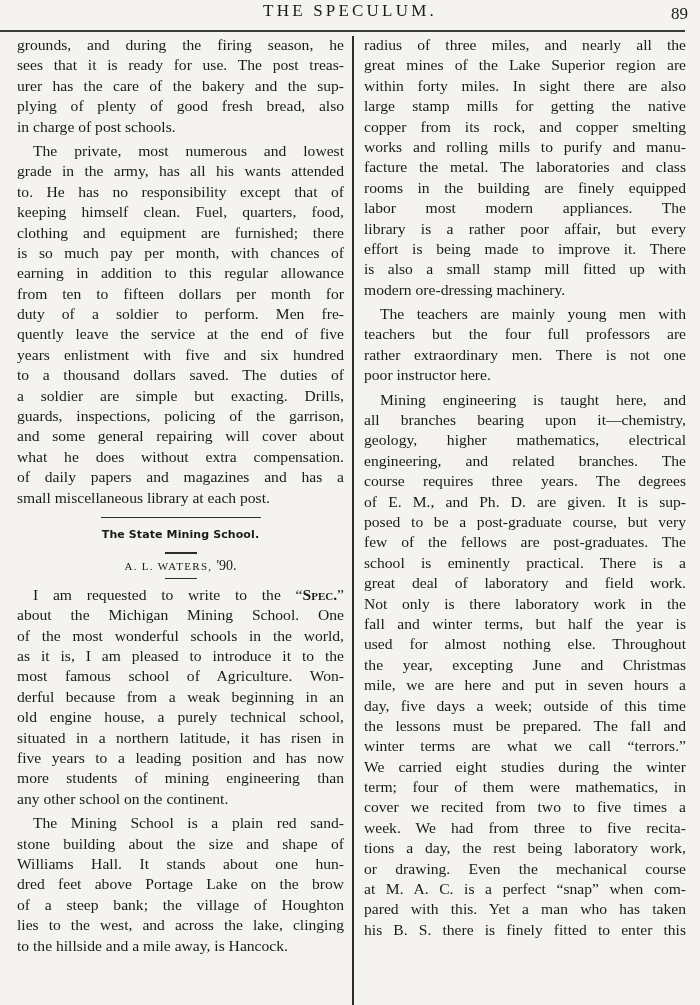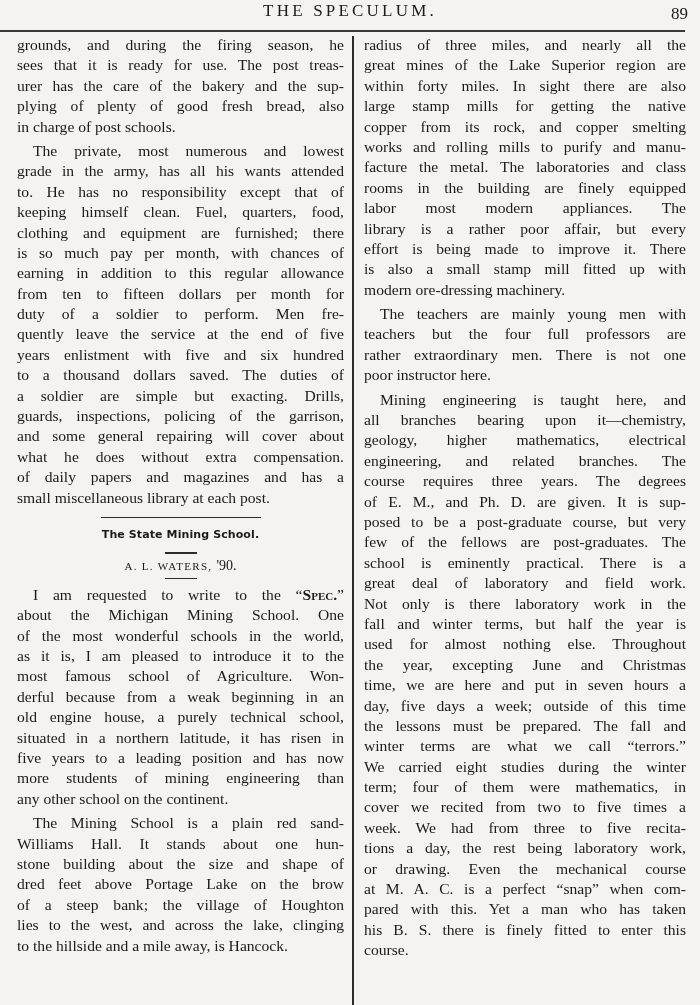--- a/index.html
+++ b/index.html
@@ -120,22 +120,22 @@
           <span class="line">derful because from a weak beginning in an</span>
           <span class="line">old engine house, a purely technical school,</span>
           <span class="line">situated in a northern latitude, it has risen in</span>
           <span class="line">five years to a leading position and has now</span>
           <span class="line">more students of mining engineering than</span>
           <span class="line last">any other school on the continent.</span>
         </div>
         <div class="para-gap"></div>
         <div>
           <span class="line indent">The Mining School is a plain red sand-</span>
+          <span class="line">stone building about the size and shape of</span>
           <span class="line">Williams Hall. It stands about one hun-</span>
-          <span class="line">stone building about the size and shape of</span>
           <span class="line">dred feet above Portage Lake on the brow</span>
           <span class="line">of a steep bank; the village of Houghton</span>
           <span class="line">lies to the west, and across the lake, clinging</span>
           <span class="line last">to the hillside and a mile away, is Hancock.</span>
         </div>
       </div>
   </div>
 
   <div class="col col-right">
     <div id="right-article">
@@ -170,31 +170,30 @@
           <span class="line">course requires three years. The degrees</span>
           <span class="line">of E. M., and Ph. D. are given. It is sup-</span>
           <span class="line">posed to be a post-graduate course, but very</span>
           <span class="line">few of the fellows are post-graduates. The</span>
           <span class="line">school is eminently practical. There is a</span>
           <span class="line">great deal of laboratory and field work.</span>
           <span class="line">Not only is there laboratory work in the</span>
           <span class="line">fall and winter terms, but half the year is</span>
           <span class="line">used for almost nothing else. Throughout</span>
           <span class="line">the year, excepting June and Christmas</span>
-          <span class="line">time, we are here and put in seven hours a</span>
+          <span class="line">mile, we are here and put in seven hours a</span>
           <span class="line">day, five days a week; outside of this time</span>
           <span class="line">the lessons must be prepared. The fall and</span>
           <span class="line">winter terms are what we call “terrors.”</span>
           <span class="line">We carried eight studies during the winter</span>
           <span class="line">term; four of them were mathematics, in</span>
           <span class="line">cover we recited from two to five times a</span>
           <span class="line">week. We had from three to five recita-</span>
           <span class="line">tions a day, the rest being laboratory work,</span>
           <span class="line">or drawing. Even the mechanical course</span>
           <span class="line">at M. A. C. is a perfect “snap” when com-</span>
           <span class="line">pared with this. Yet a man who has taken</span>
           <span class="line">his B. S. there is finely fitted to enter this</span>
-          <span class="line last">course.</span>
         </div>
       </div>
   </div>
 
 </div>
 
 </body></html>

